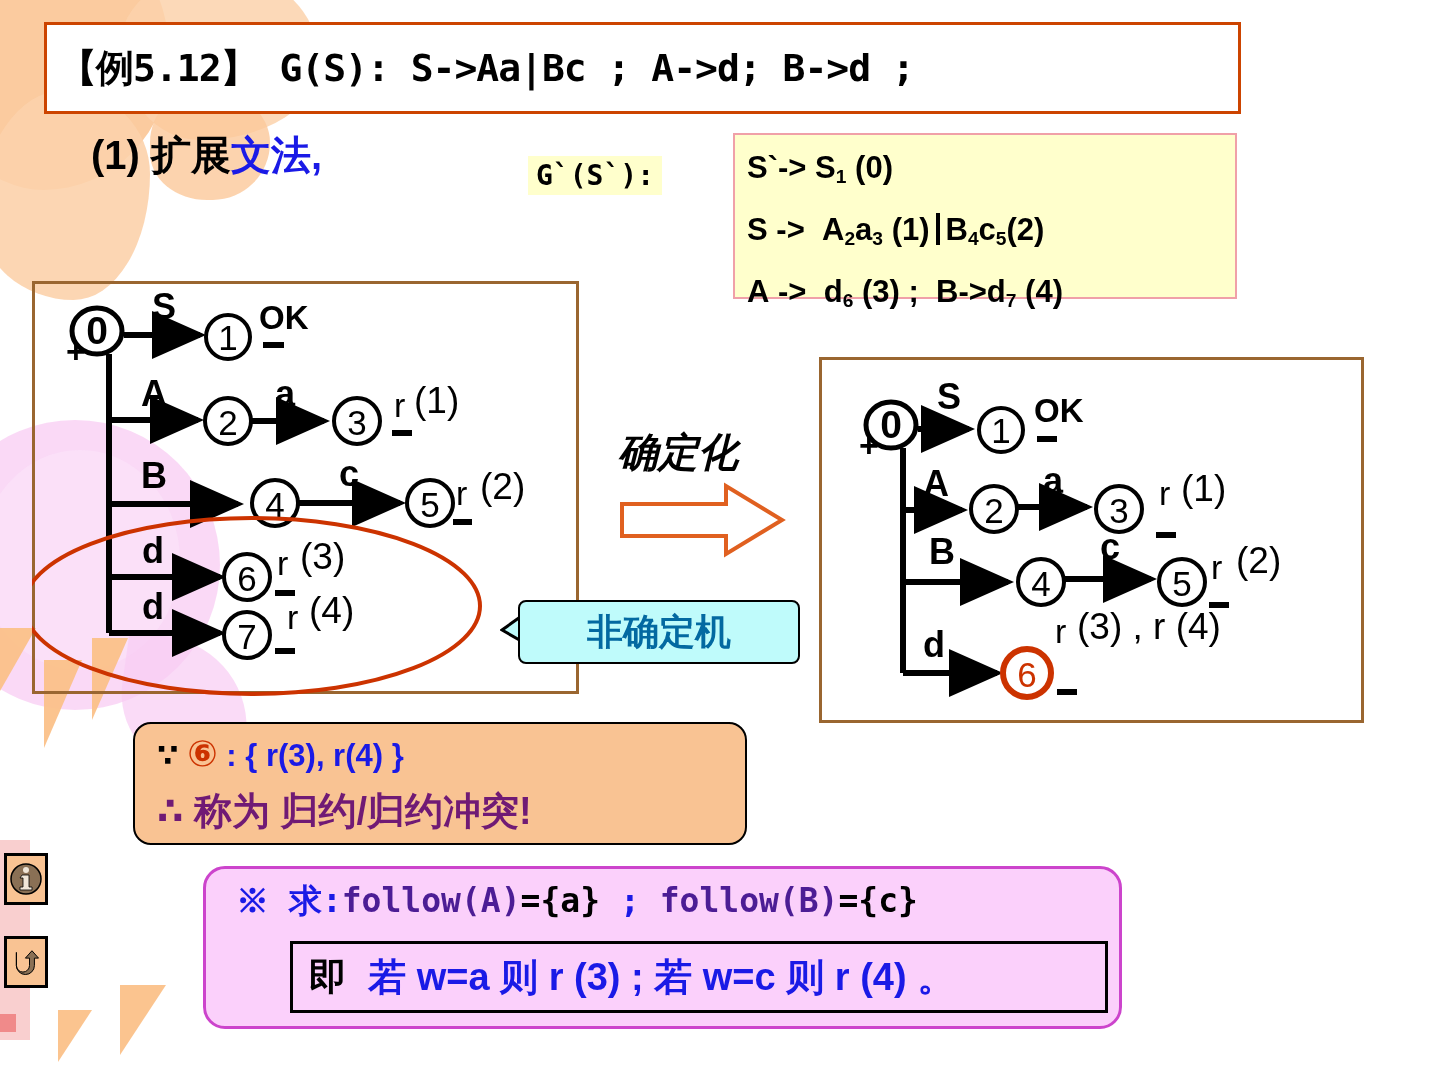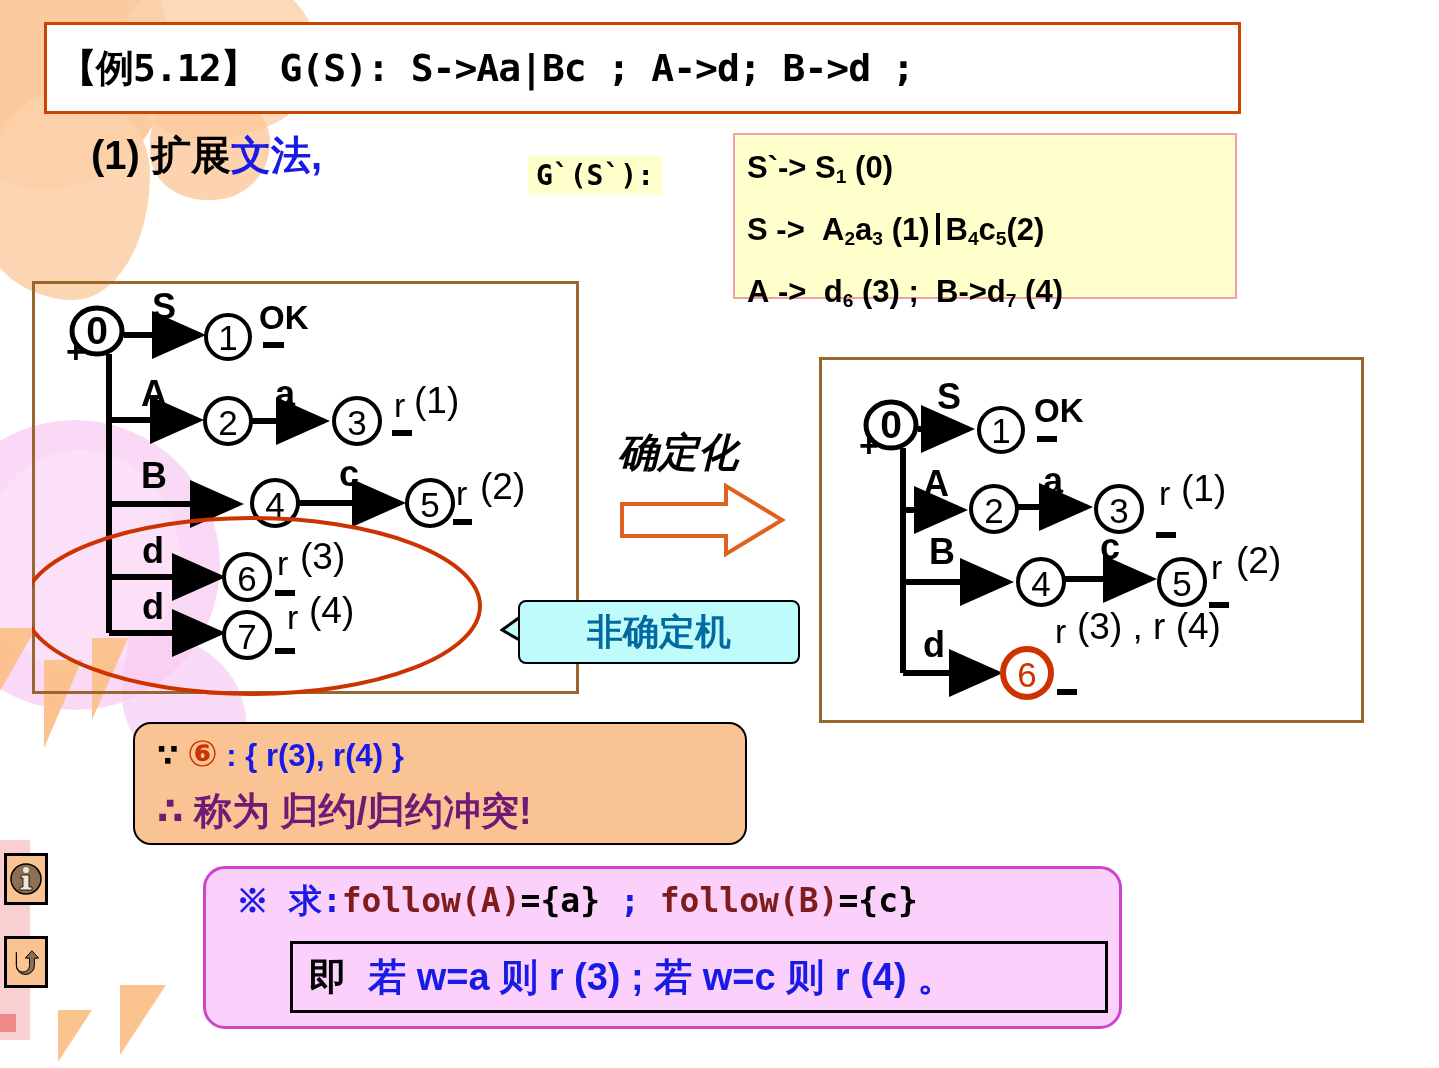--- a/index.html
+++ b/index.html
@@ -95,21 +95,21 @@
   .oline1 .red{color:#cc3300;font-size:36px;}
   .oline2{font-weight:bold;font-size:38px;line-height:58px;color:#701a75;white-space:nowrap;}
 
   
   .pbox{position:absolute;left:203px;top:866px;width:919px;height:163px;
         background:#fbd0fb;border:3px solid #cc44cc;border-radius:22px;box-sizing:border-box;}
   .pline1{position:absolute;left:30px;top:10px;white-space:nowrap;
       font-family:"DejaVu Sans Mono","Liberation Mono",monospace;
       font-weight:bold;font-size:33px;color:#000;}
   .pline1 .blue{color:#1a1ae6;}
-  .pline1 .orange{color:#7f1d1d;}
+  .pline1 .orange{color:#4c1d95;}
   .inner-box{position:absolute;left:84px;top:72px;width:818px;height:72px;
       background:#fbd0fb;border:3px solid #000;box-sizing:border-box;
       display:flex;align-items:center;padding-left:16px;white-space:nowrap;
       font-weight:bold;font-size:38px;color:#1a1ae6;}
   .inner-box .blk{color:#000;}
 
   
   .iconbtn{position:absolute;width:44px;height:52px;background:#f9c393;
            border:3px solid #000;box-sizing:border-box;
            display:flex;align-items:center;justify-content:center;}

